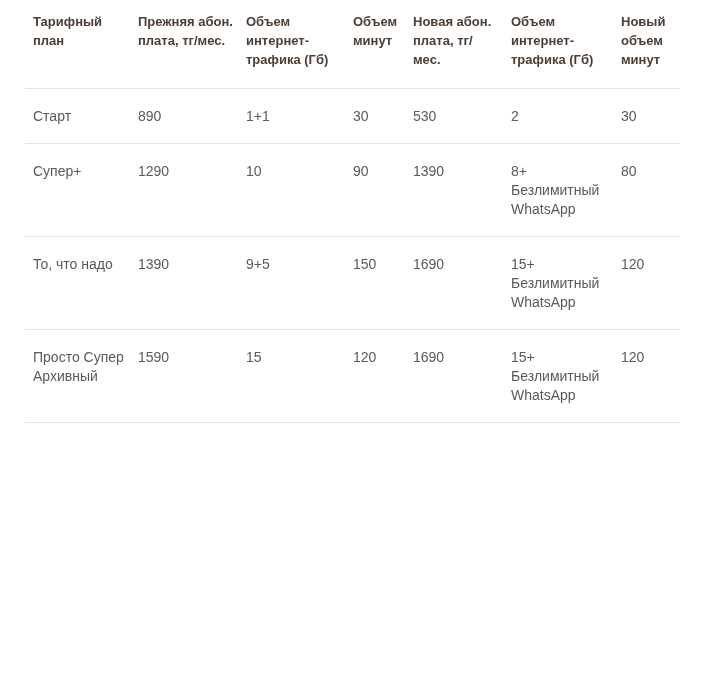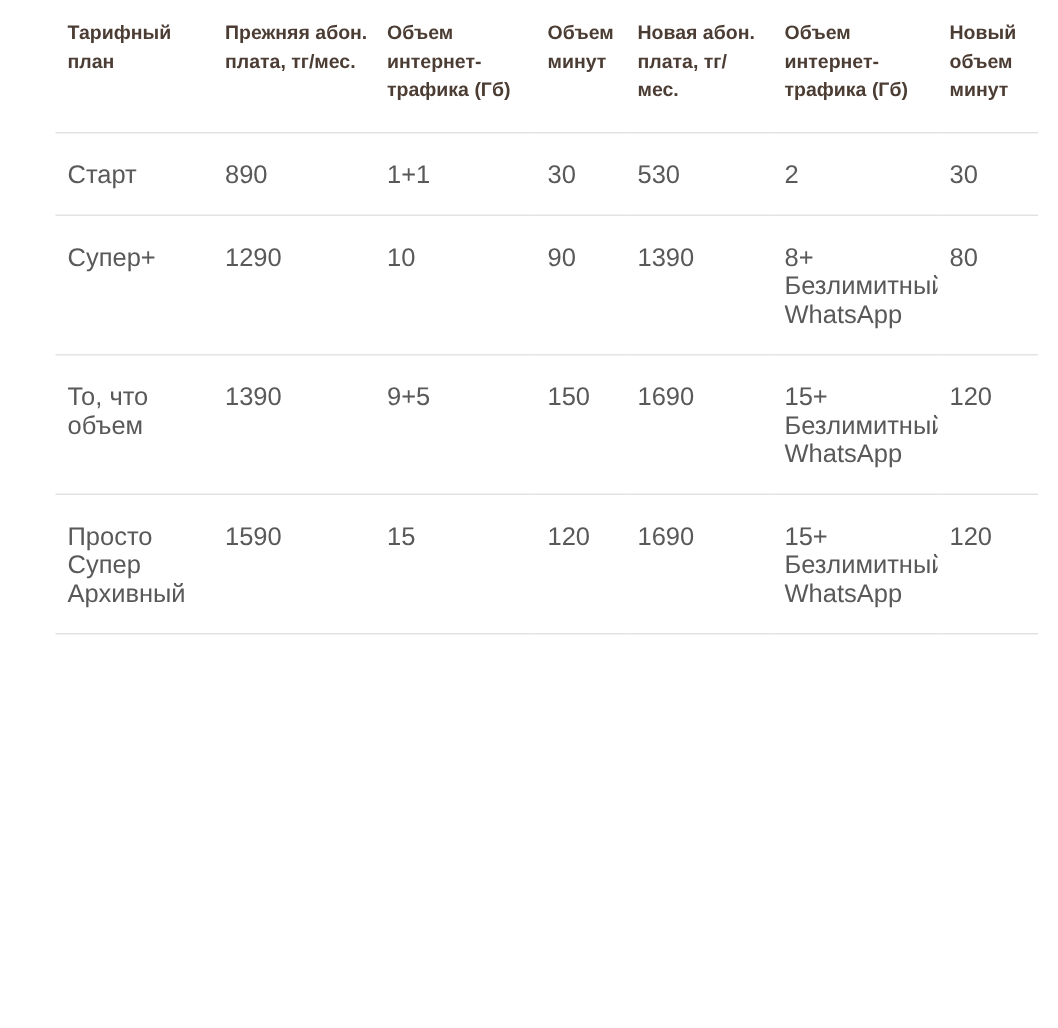--- a/index.html
+++ b/index.html
@@ -8,21 +8,21 @@
     background: #ffffff;
     font-family: "Liberation Sans", "DejaVu Sans", sans-serif;
   }
   .viewport {
     position: relative;
     width: 705px;
     height: 530px;
     overflow: hidden;
     background: #ffffff;
     box-sizing: border-box;
-    padding-left: 37px;
+    padding-left: 25px;
   }
   table.tariff-table {
     border-collapse: collapse;
     table-layout: fixed;
     width: 655px;
   }
   table.tariff-table th,
   table.tariff-table td {
     text-align: left;
     vertical-align: top;
@@ -32,21 +32,21 @@
   }
   table.tariff-table th {
     color: #4c3d34;
     font-size: 13px;
     font-weight: bold;
     line-height: 19px;
     padding: 12px 4px 19px 8px;
   }
   table.tariff-table td {
     color: #595959;
-    font-size: 17px;
+    font-size: 14px;
     font-weight: normal;
     line-height: 19px;
     padding: 18px 4px 17px 8px;
   }
 </style>
 </head>
 <body>
 
 <div class="viewport">
   <table class="tariff-table">
@@ -95,21 +95,21 @@
           <td>1290</td>
           <td>10</td>
           <td>90</td>
           <td>1390</td>
           <td>8+
 Безлимитный
 WhatsApp</td>
           <td>80</td>
         </tr>
         <tr>
-          <td>То, что объем</td>
+          <td>То, что надо</td>
           <td>1390</td>
           <td>9+5</td>
           <td>150</td>
           <td>1690</td>
           <td>15+
 Безлимитный
 WhatsApp</td>
           <td>120</td>
         </tr>
         <tr>

